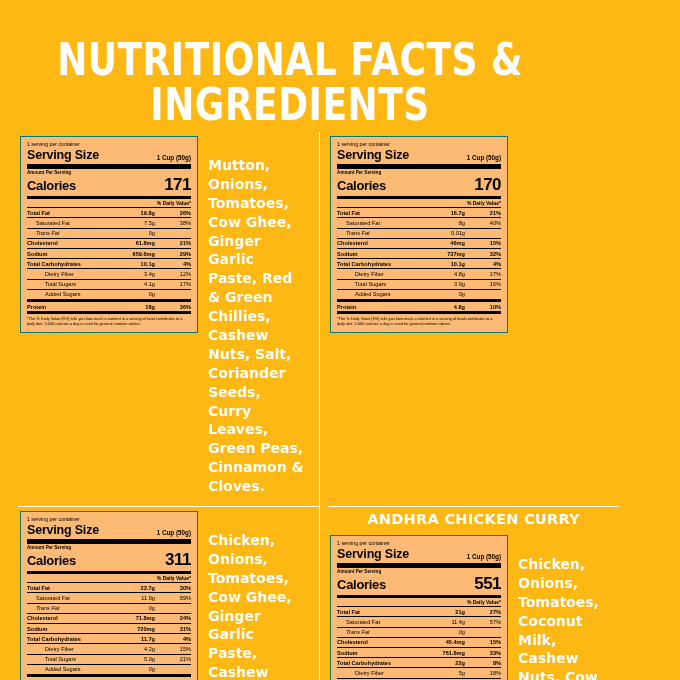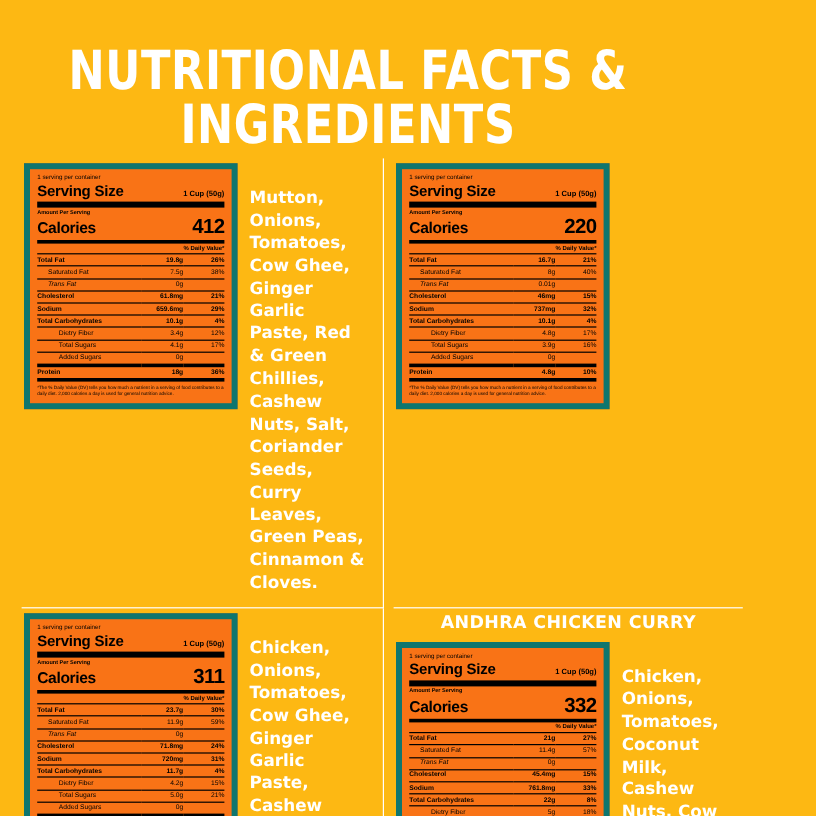--- a/index.html
+++ b/index.html
@@ -61,22 +61,22 @@
     color: #ffffff;
     letter-spacing: 0.3px;
     margin-bottom: 8px;
   }
   .cell-body {
     display: flex;
     gap: 10px;
     align-items: flex-start;
   }
   .label-box {
-    background: #f97316;
-    border: 5px solid #0f766e;
+    background: #fdba74;
+    border: 1px solid #0f766e;
     width: 178px;
     flex: 0 0 178px;
     padding: 4px 6px 5px 6px;
     box-sizing: border-box;
     font-family: "Liberation Sans", sans-serif;
     color: #000;
   }
   .lb-serv-per {
     font-size: 5.2px;
     line-height: 1.2;
@@ -190,21 +190,21 @@
       <div class="cell-body">
         <div class="label-box">
           <div class="lb-serv-per">1 serving per container</div>
           <div class="lb-serving-row">
             <span class="lb-serving-size">Serving Size</span>
             <span class="lb-serving-qty">1 Cup (50g)</span>
           </div>
           <div class="lb-amount">Amount Per Serving</div>
           <div class="lb-cal-row">
             <span class="lb-cal-label">Calories</span>
-            <span class="lb-cal-value">412</span>
+            <span class="lb-cal-value">171</span>
           </div>
           <div class="lb-dv-head">% Daily Value*</div>
           <table class="nutri">
             <tbody>
               <tr class="bold">
                   <td>Total Fat</td>
                   <td class="val">19.8g</td>
                   <td class="val">26%</td>
                 </tr>
               <tr class="indent1">
@@ -264,21 +264,21 @@
       <div class="cell-body">
         <div class="label-box">
           <div class="lb-serv-per">1 serving per container</div>
           <div class="lb-serving-row">
             <span class="lb-serving-size">Serving Size</span>
             <span class="lb-serving-qty">1 Cup (50g)</span>
           </div>
           <div class="lb-amount">Amount Per Serving</div>
           <div class="lb-cal-row">
             <span class="lb-cal-label">Calories</span>
-            <span class="lb-cal-value">220</span>
+            <span class="lb-cal-value">170</span>
           </div>
           <div class="lb-dv-head">% Daily Value*</div>
           <table class="nutri">
             <tbody>
               <tr class="bold">
                   <td>Total Fat</td>
                   <td class="val">16.7g</td>
                   <td class="val">21%</td>
                 </tr>
               <tr class="indent1">
@@ -412,21 +412,21 @@
       <div class="cell-body">
         <div class="label-box">
           <div class="lb-serv-per">1 serving per container</div>
           <div class="lb-serving-row">
             <span class="lb-serving-size">Serving Size</span>
             <span class="lb-serving-qty">1 Cup (50g)</span>
           </div>
           <div class="lb-amount">Amount Per Serving</div>
           <div class="lb-cal-row">
             <span class="lb-cal-label">Calories</span>
-            <span class="lb-cal-value">332</span>
+            <span class="lb-cal-value">551</span>
           </div>
           <div class="lb-dv-head">% Daily Value*</div>
           <table class="nutri">
             <tbody>
               <tr class="bold">
                   <td>Total Fat</td>
                   <td class="val">21g</td>
                   <td class="val">27%</td>
                 </tr>
               <tr class="indent1">

